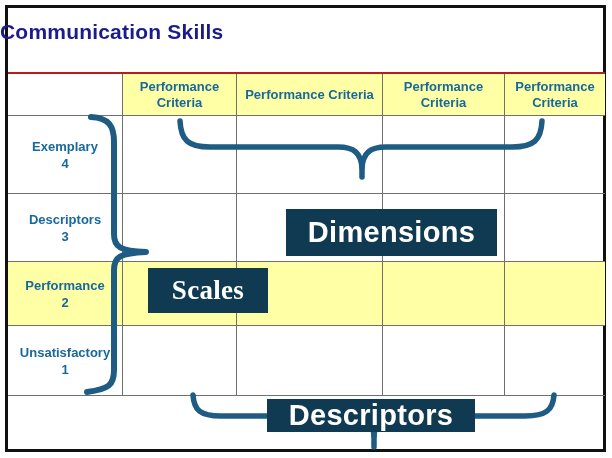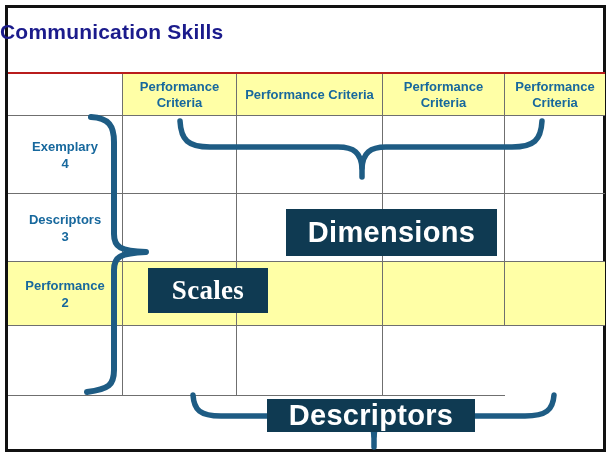--- a/index.html
+++ b/index.html
@@ -101,20 +101,24 @@
 
     <div class="cell rowlab ylw">
       <span>Performance</span>
       <span>2</span>
     </div>
     <div class="cell ylw"></div>
     <div class="cell ylw"></div>
     <div class="cell ylw"></div>
     <div class="cell ylw lastcol"></div>
 
+    <div class="cell rowlab">
+      <span>Unsatisfactory</span>
+      <span>1</span>
+    </div>
     <div class="cell"></div>
     <div class="cell"></div>
     <div class="cell"></div>
     <div class="cell lastcol"></div>
   </div>
 
   <svg class="braces" viewBox="0 0 612 458" xmlns="http://www.w3.org/2000/svg">
 
     <g stroke="#1E5C84" stroke-width="6" fill="none" stroke-linecap="round" stroke-linejoin="round">
       <path d="M 91 117 C 109 118 114 126 114 142 L 114 234 C 114 247 120 251 146 252 C 120 253 114 257 114 270 L 114 370 C 114 385 109 389 87 392"></path>

